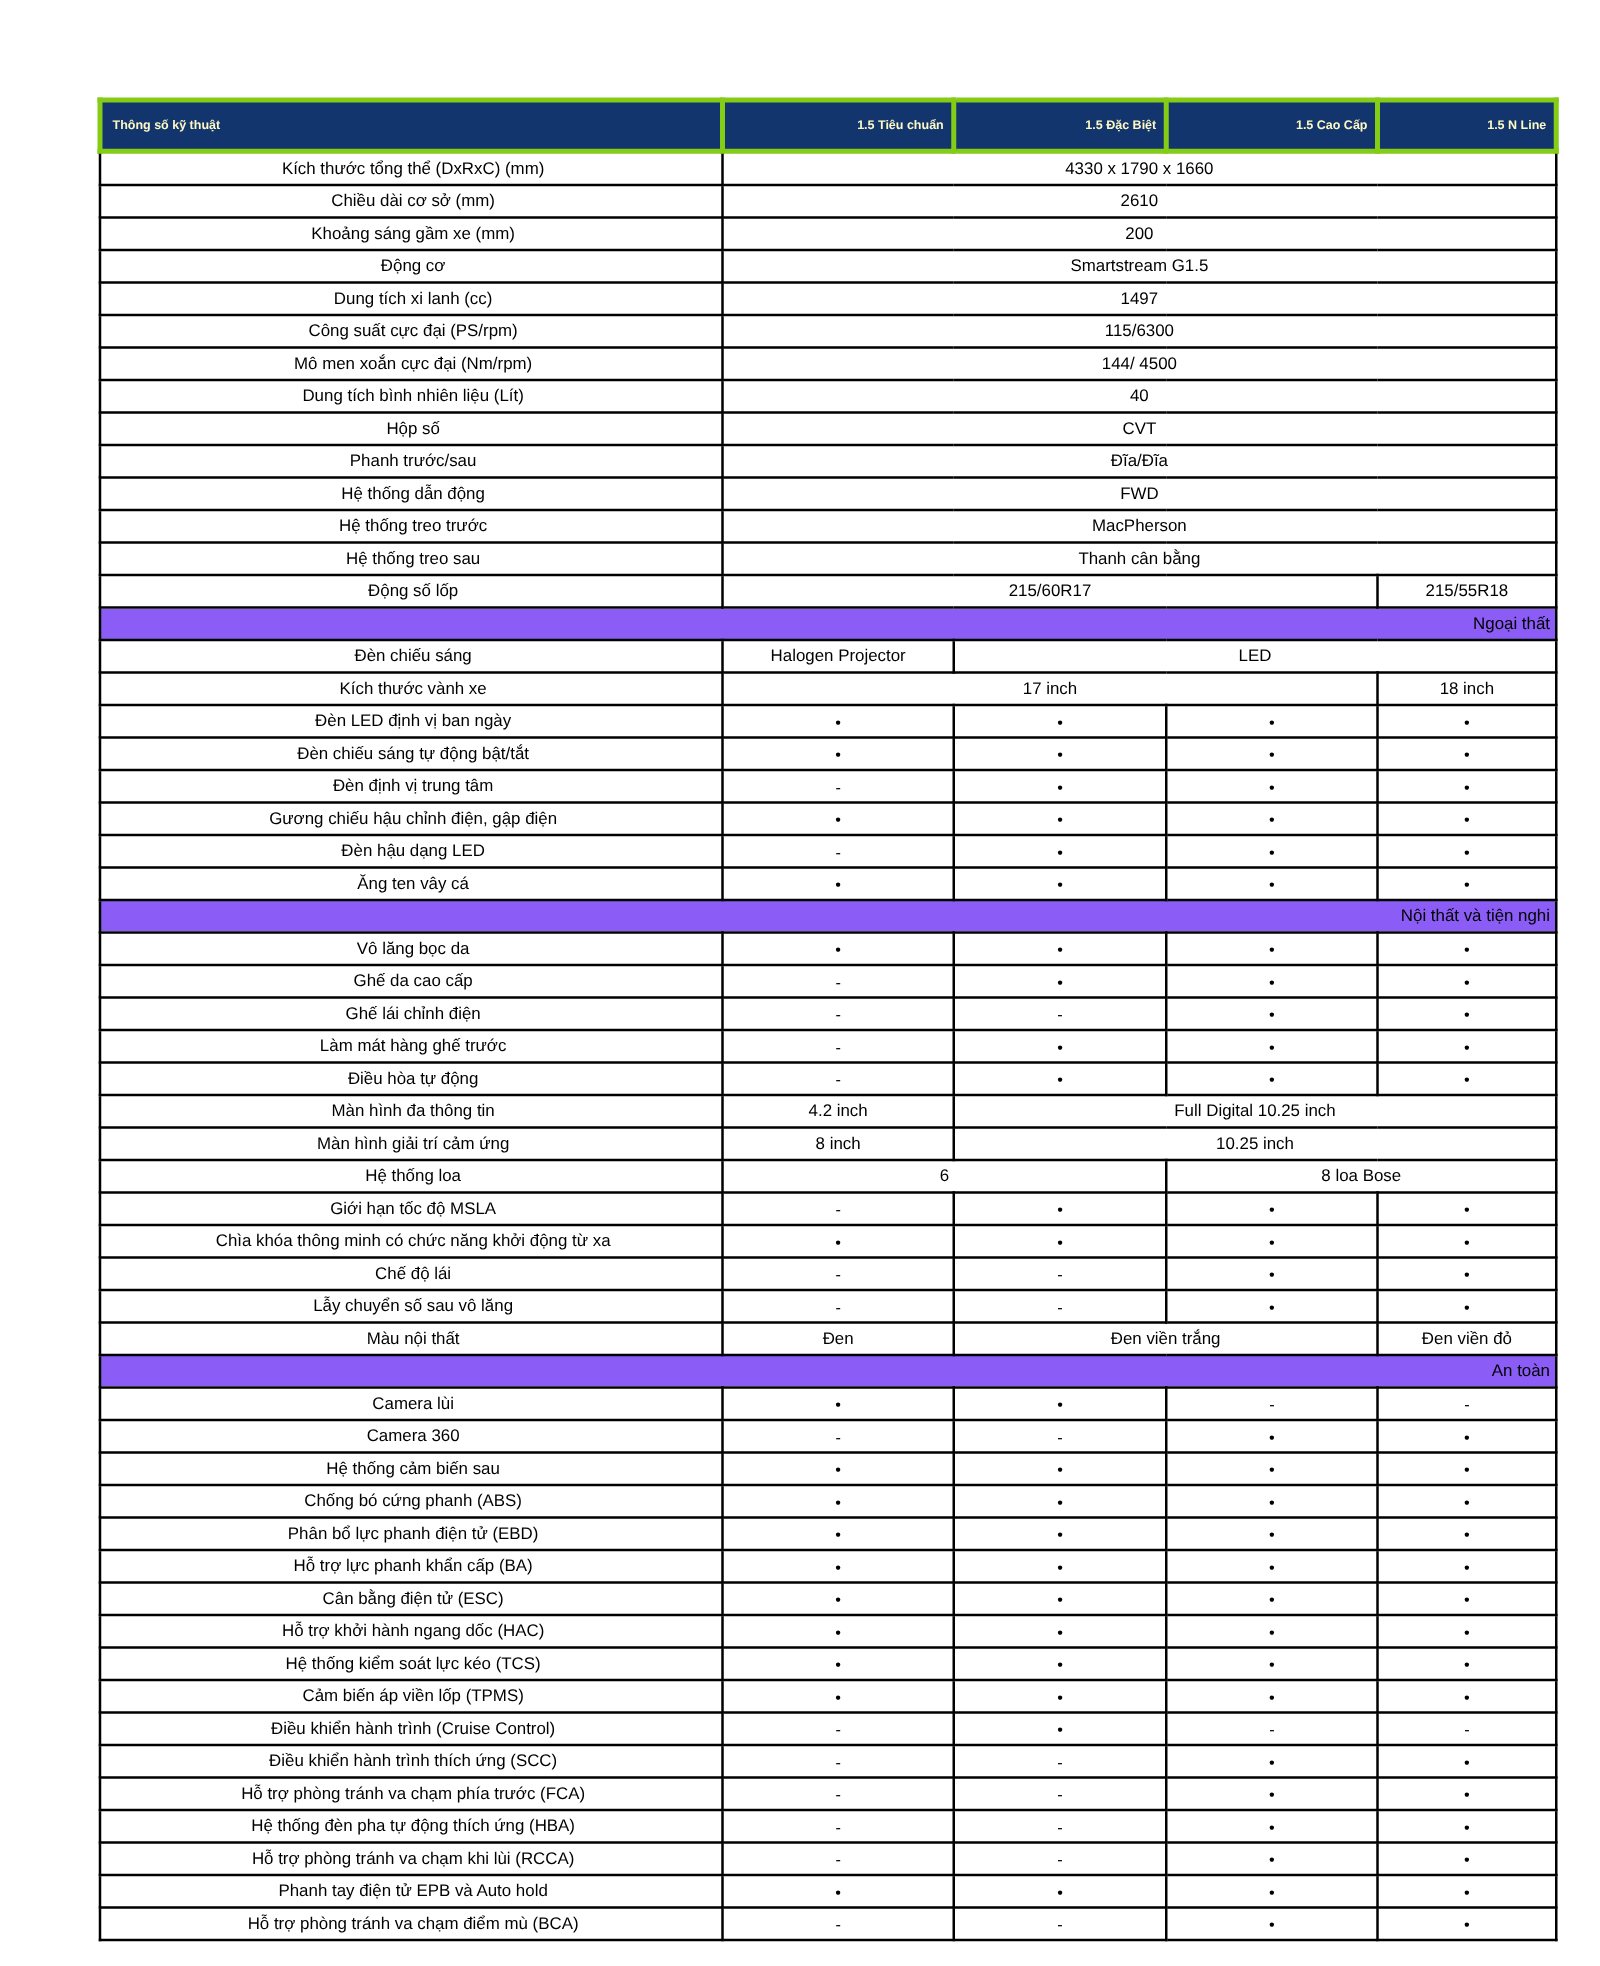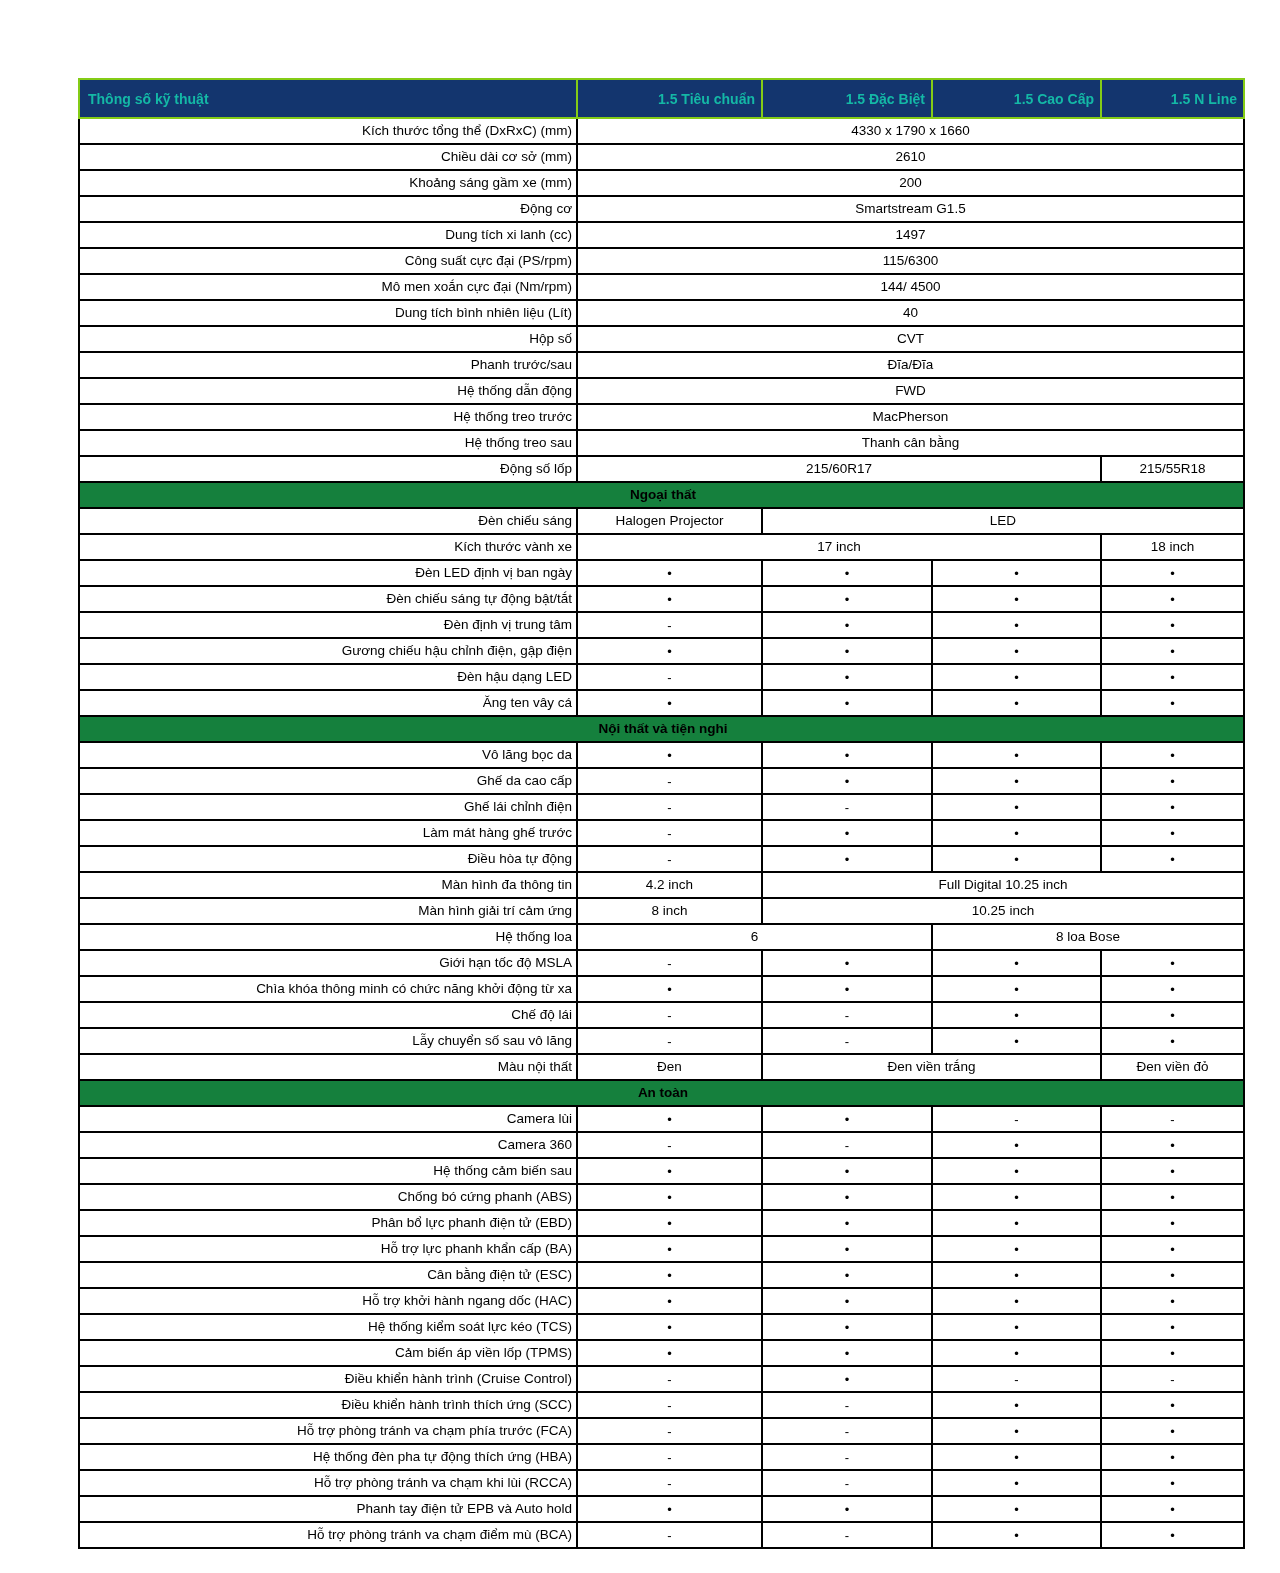--- a/index.html
+++ b/index.html
@@ -7,35 +7,35 @@
     width:1280px;height:1573px;position:relative;
     font-family:"Liberation Sans","DejaVu Sans",sans-serif;
     color:#000;
   }
   table.spec{
     position:absolute;left:78px;top:78px;width:1165px;
     border-collapse:collapse;table-layout:fixed;
     border:2px solid #000;
   }
   thead th{
-    background:#13356e;color:#14b8a6;font-weight:bold;font-size:14px;
+    background:#13356e;color:#fef9c3;font-weight:bold;font-size:10px;
     height:37px;vertical-align:middle;padding:0 6px;
-    border:2px solid #84cc16;
+    border:4px solid #84cc16;
   }
   thead th.lbl{text-align:left;padding-left:8px;}
   thead th.trim{text-align:right;border-left:2px solid #ffffff;}
   tbody td{
     border:2px solid #000;height:24px;vertical-align:middle;
     font-size:13.5px;line-height:1;background:#fff;
     padding:0 4px;overflow:hidden;white-space:nowrap;
   }
-  tbody td.lbl{text-align:right;padding-left:7px;}
+  tbody td.lbl{text-align:center;padding-left:7px;}
   tbody td.val{text-align:center;}
   tbody tr.section td{
-    background:#15803d;font-weight:bold;text-align:center;padding-left:7px;
+    background:#8b5cf6;font-weight:normal;text-align:right;padding-left:7px;
     font-size:13.5px;
   }
   tbody td.dot{font-size:13px;}
 </style>
 </head>
 <body>
 
 <table class="spec">
   <colgroup>
     <col style="width:498px">

